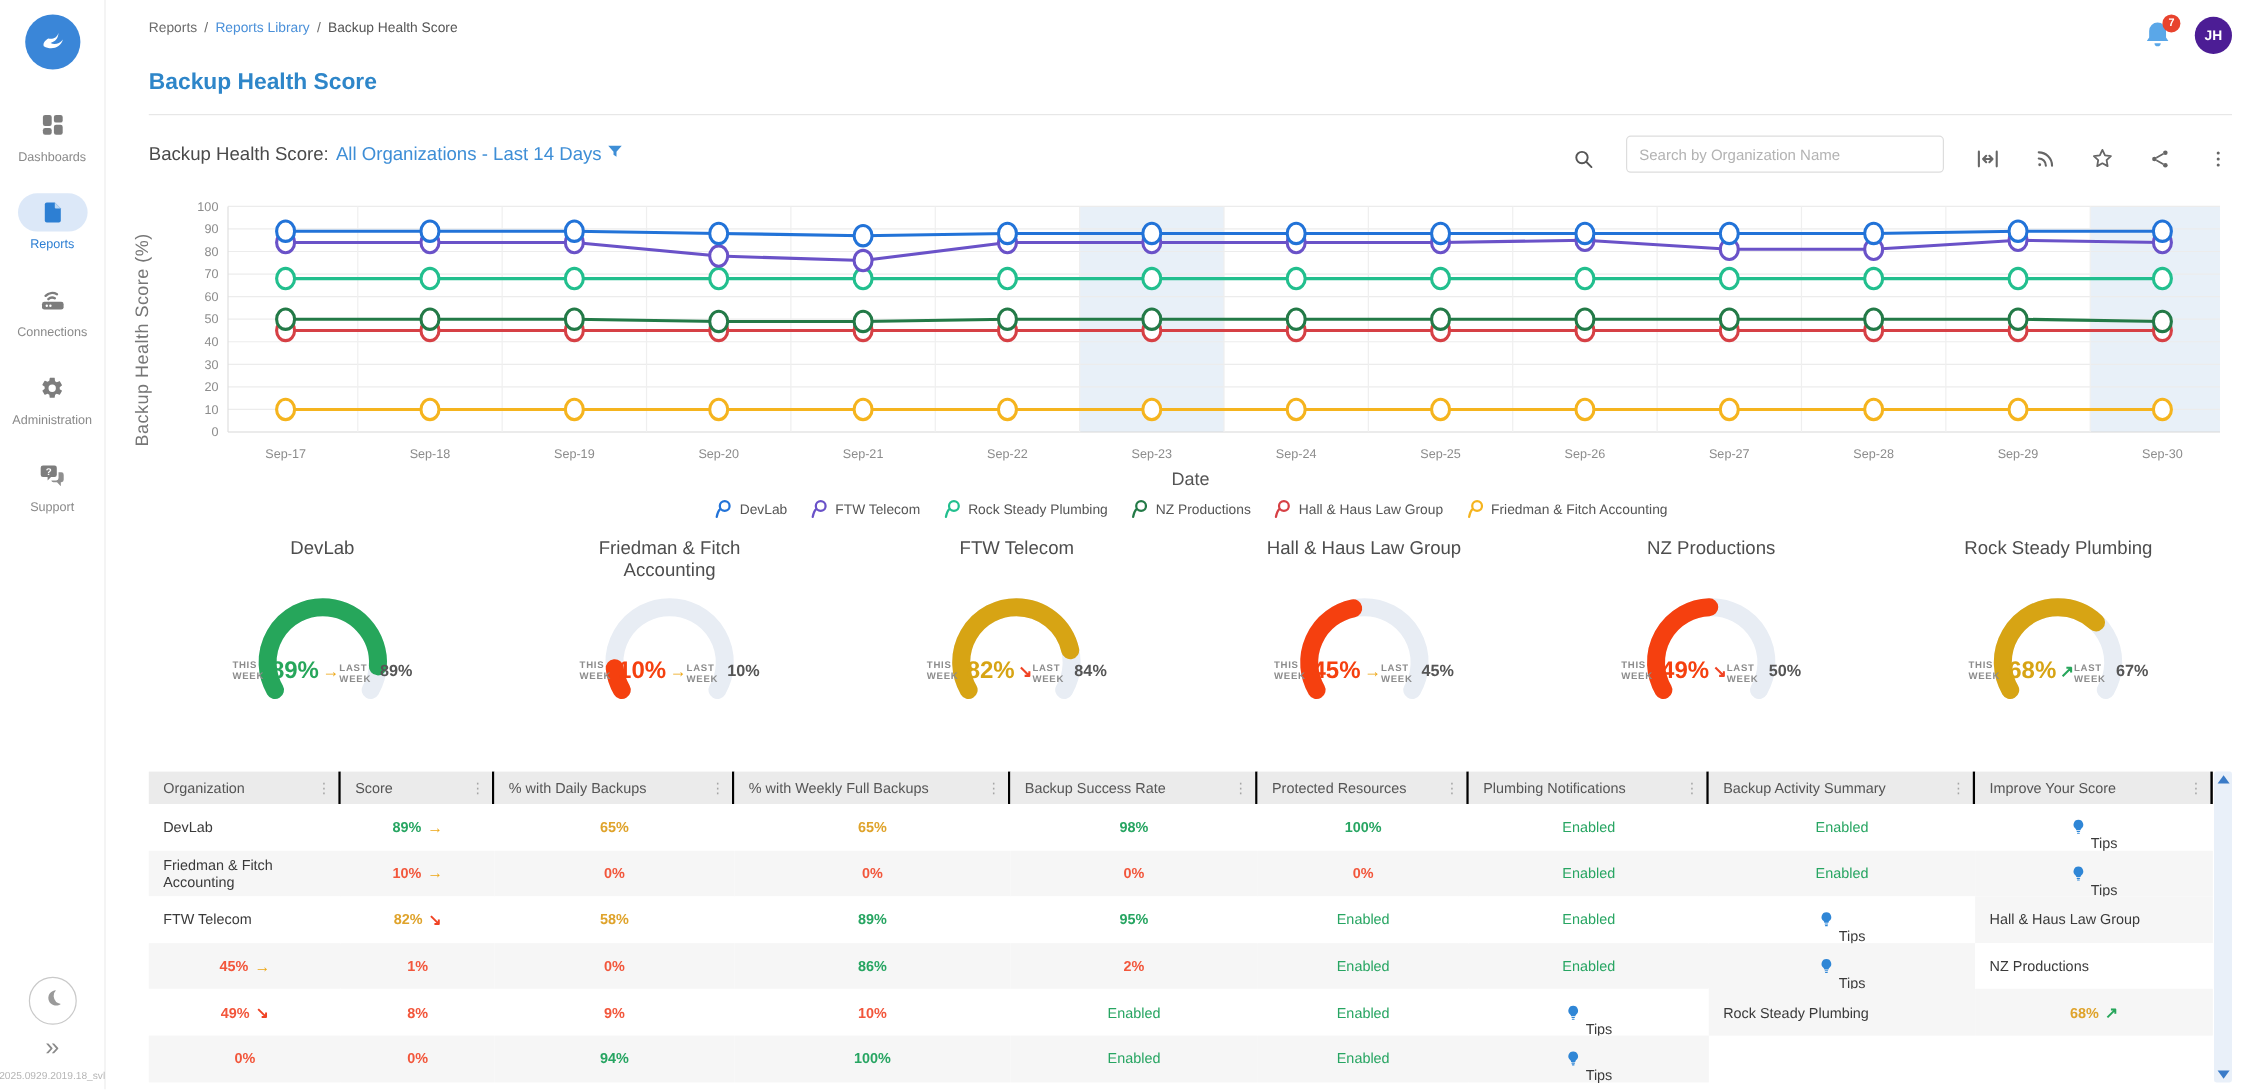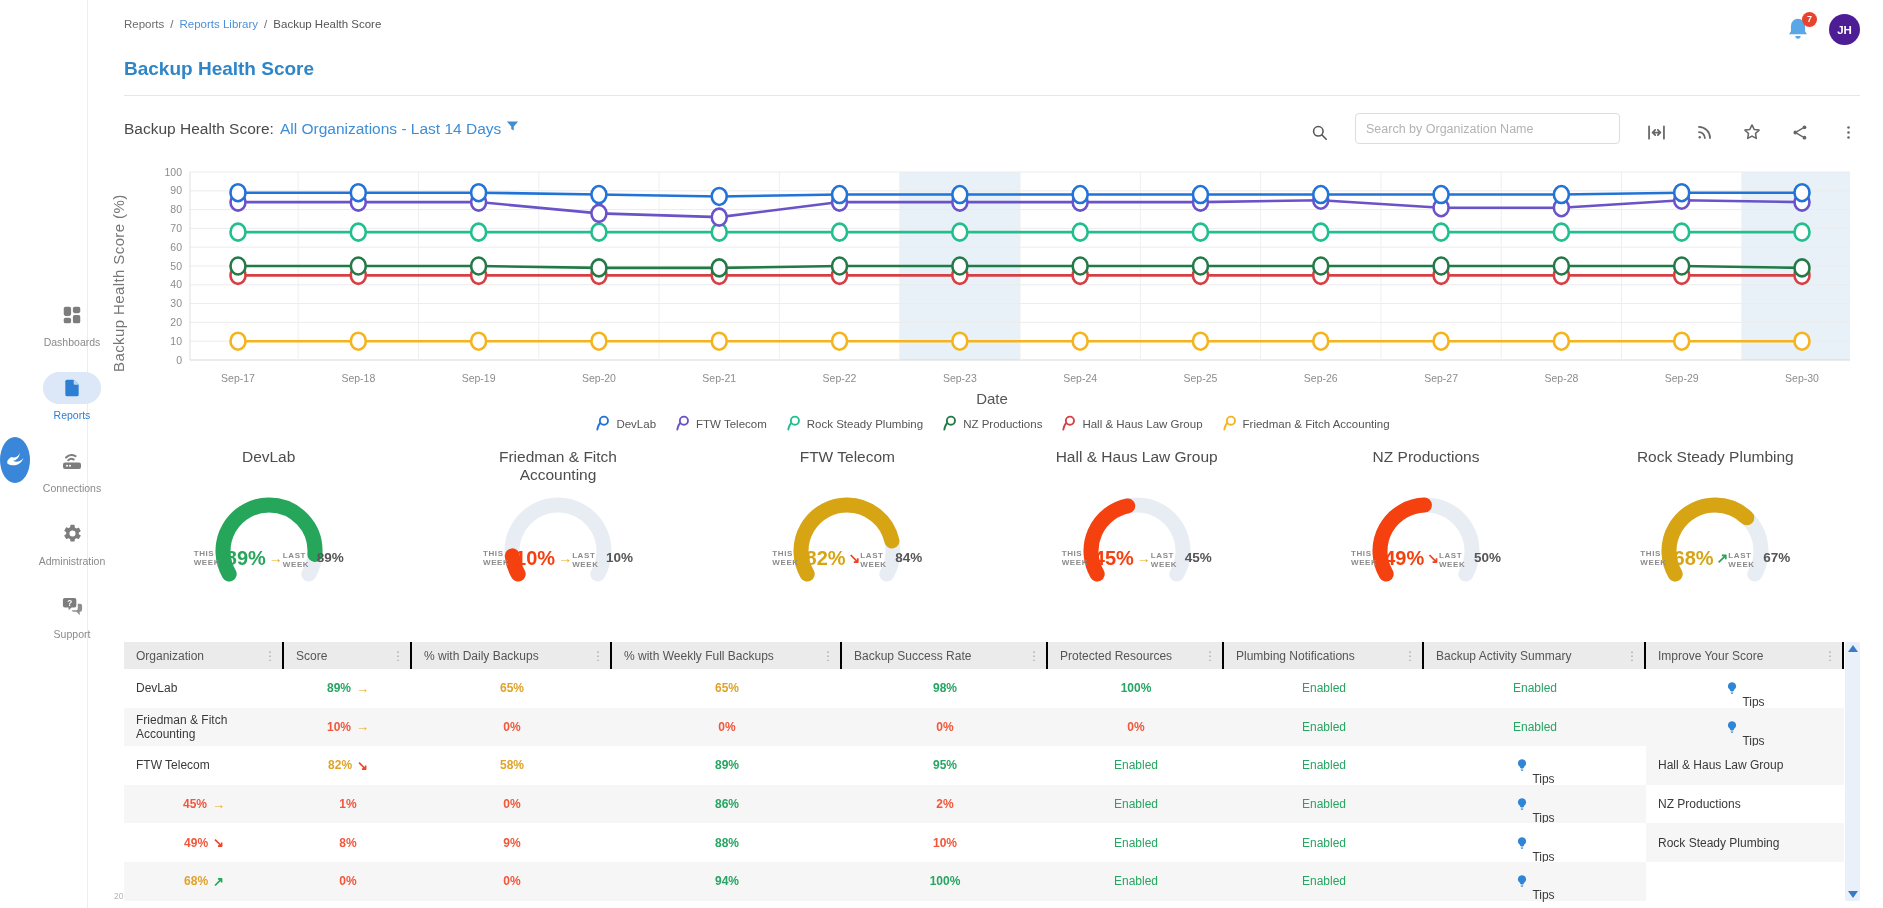--- a/index.html
+++ b/index.html
@@ -2,21 +2,21 @@
 <html><head>
 <meta charset="utf-8">
 <style>
   * { box-sizing: border-box; margin: 0; padding: 0; }
   html,body { width:1883px; height:908px; overflow:hidden; background:#fff;
     font-family:"Liberation Sans", sans-serif; }
   .app { width:1883px; height:908px; display:flex; }
 
   
   .sidebar { width:88px; height:100%; background:#fff; border-right:1px solid #ededed;
-    display:flex; flex-direction:row; align-items:center; flex-shrink:0; }
+    display:flex; flex-direction:column; align-items:center; flex-shrink:0; }
   .logo { width:46px; height:46px; border-radius:50%; background:#3a86d8; margin-top:12px;
     display:flex; align-items:center; justify-content:center; cursor:pointer; }
   .nav { margin-top:30px; display:flex; flex-direction:column; gap:24px; align-items:center; }
   .nav-item { display:flex; flex-direction:column; align-items:center; gap:5px; cursor:pointer; width:84px; }
   .nav-icon-wrap { width:58px; height:32px; border-radius:16px; display:flex; align-items:center; justify-content:center; }
   .nav-item.active .nav-icon-wrap { background:#dce8f8; }
   .nav-label { font-size:10.5px; color:#8a8a8a; }
   .nav-item.active .nav-label { color:#2d7fd3; }
   .sidebar-bottom { margin-top:auto; display:flex; flex-direction:column; align-items:center; gap:8px; padding-bottom:4px; }
   .moon-btn { width:40px; height:40px; border-radius:50%; border:1px solid #c9c9c9;
@@ -739,23 +739,20 @@
             <span class="pct t-red">49%</span>
             <span class="trend-cell trend-red">↘</span>
           </div>
           <div class="td row-even">
             <span class="pct t-red">8%</span>
           </div>
           <div class="td row-even">
             <span class="pct t-red">9%</span>
           </div>
           <div class="td row-even">
-            <span class="pct t-green">88%</span>
-          </div>
-          <div class="td row-even">
             <span class="pct t-red">10%</span>
           </div>
           <div class="td row-even">
             <span class="t-green">Enabled</span>
           </div>
           <div class="td row-even">
             <span class="t-green">Enabled</span>
           </div>
           <div class="td row-even">
             <span class="tips">

